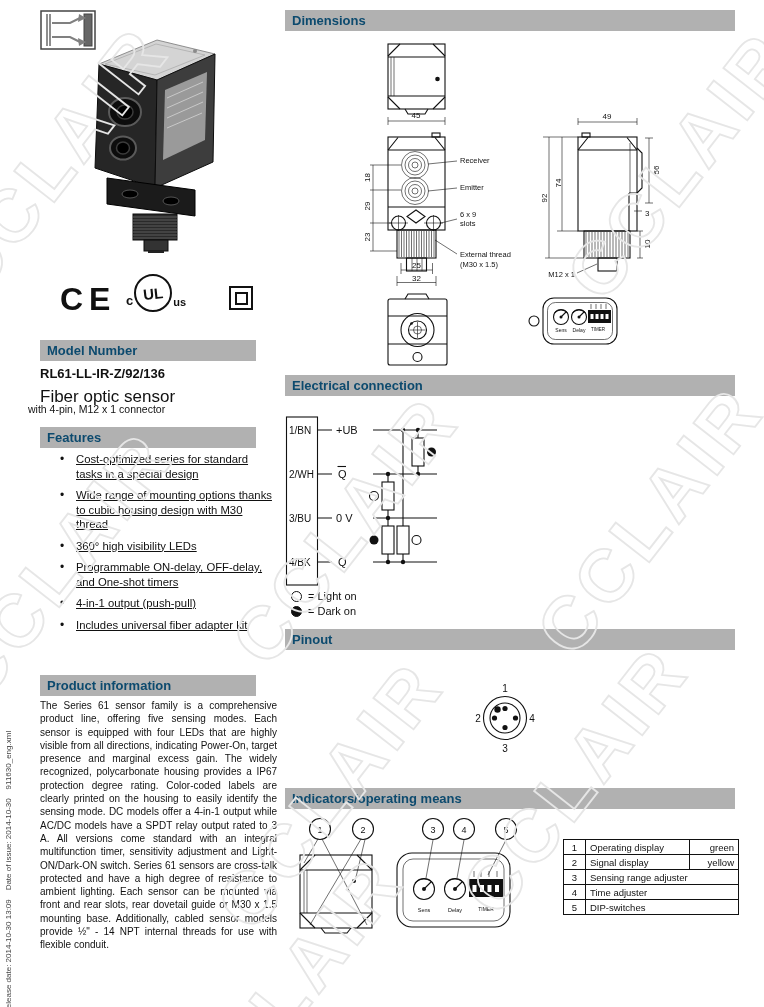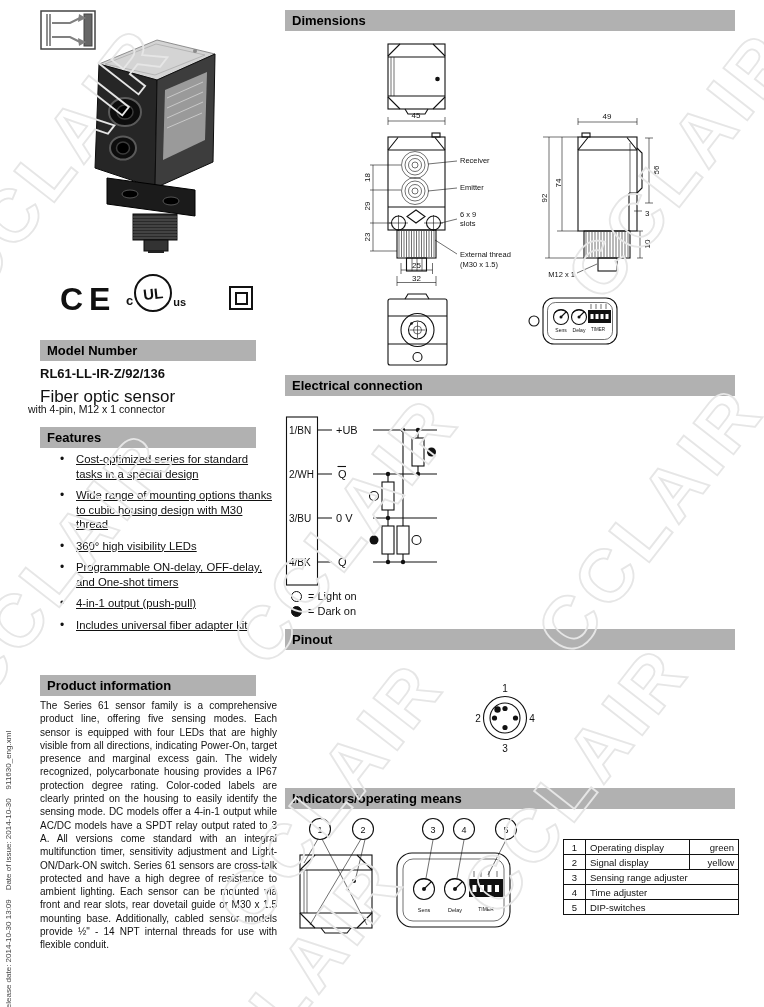--- a/index.html
+++ b/index.html
@@ -1,21 +1,21 @@
 <!DOCTYPE html>
 <html><head>
 <meta charset="utf-8">
 <style>
   html,body{margin:0;padding:0;}
   body{
     width:764px;height:1007px;position:relative;overflow:hidden;background:#fff;
     font-family:"Liberation Sans","DejaVu Sans",sans-serif;color:#111;
   }
   .hdr{
-    position:absolute;background:#b1b1b1;color:#000000;font-weight:bold;font-size:13px;
+    position:absolute;background:#b1b1b1;color:#0c4a6e;font-weight:bold;font-size:13px;
     padding:3px 0 0 7px;height:21px;box-sizing:border-box;
   }
   .hdr-left{left:40px;width:216px;}
   .hdr-right{left:285px;width:450px;}
   
   .wm{
     position:absolute;font-size:74px;font-weight:bold;letter-spacing:6px;
     color:#efefef;transform:translate(-50%,-50%) rotate(-52deg);
     pointer-events:none;white-space:nowrap;z-index:6;
   }

